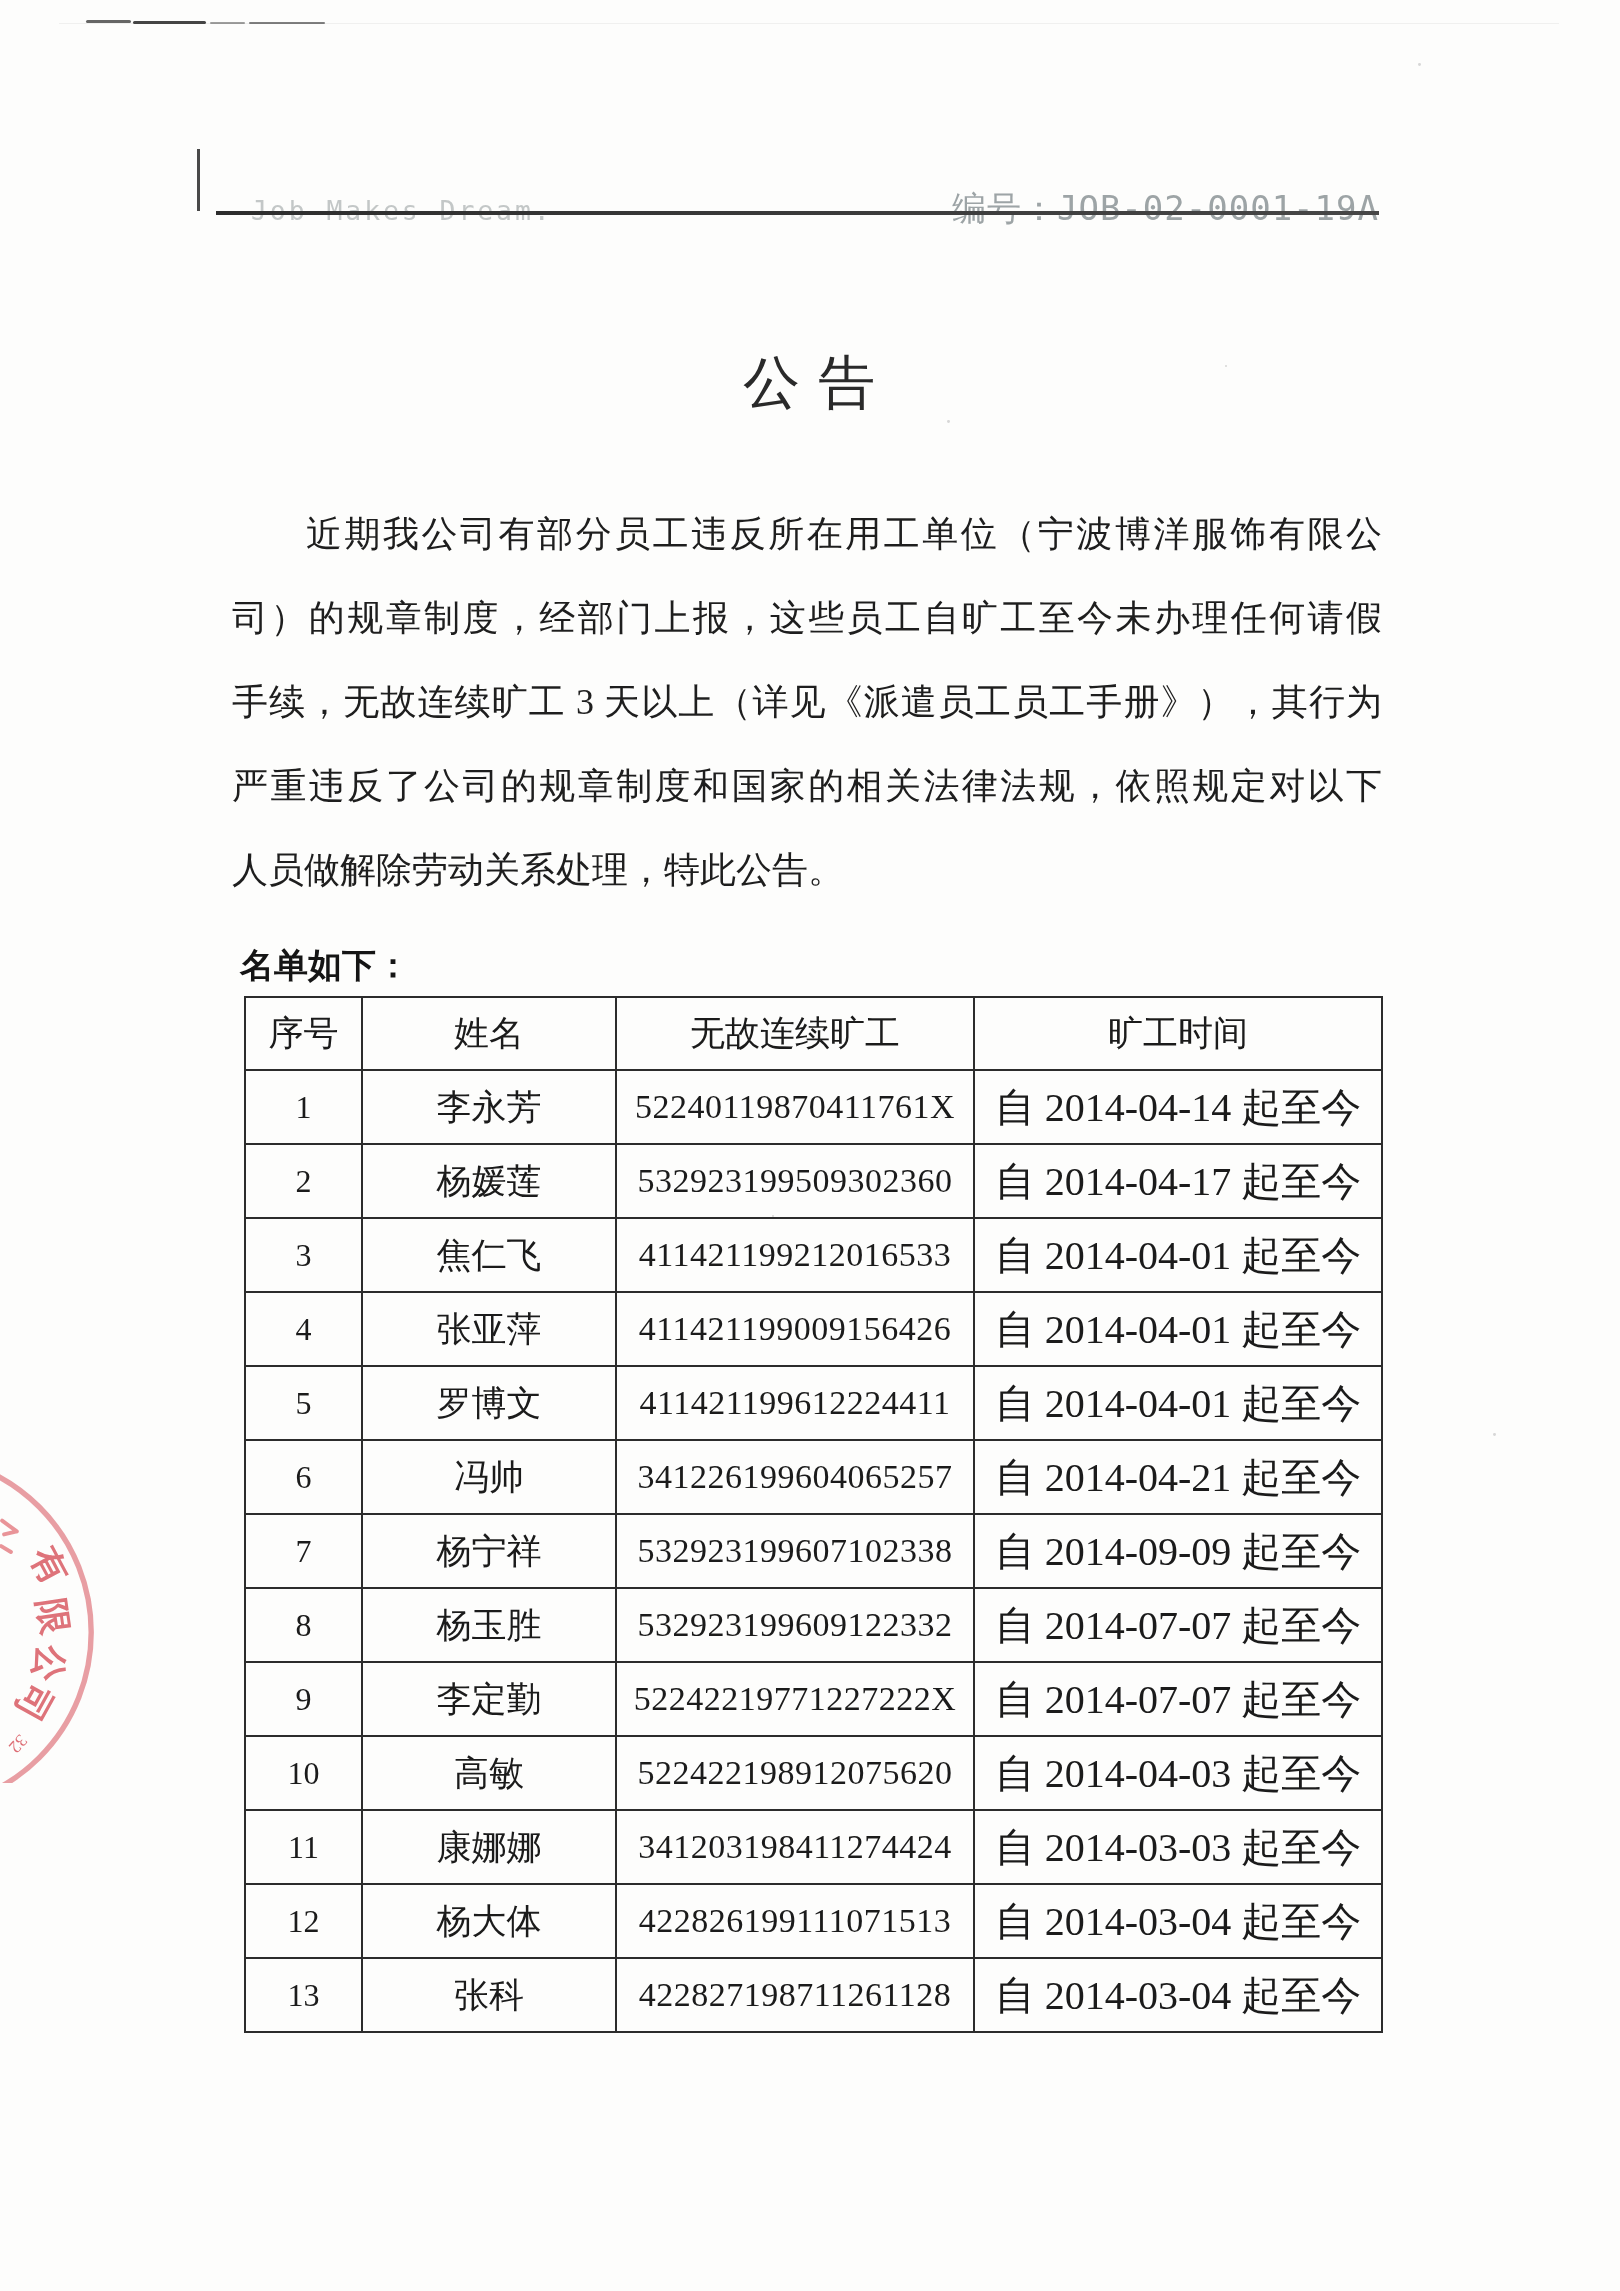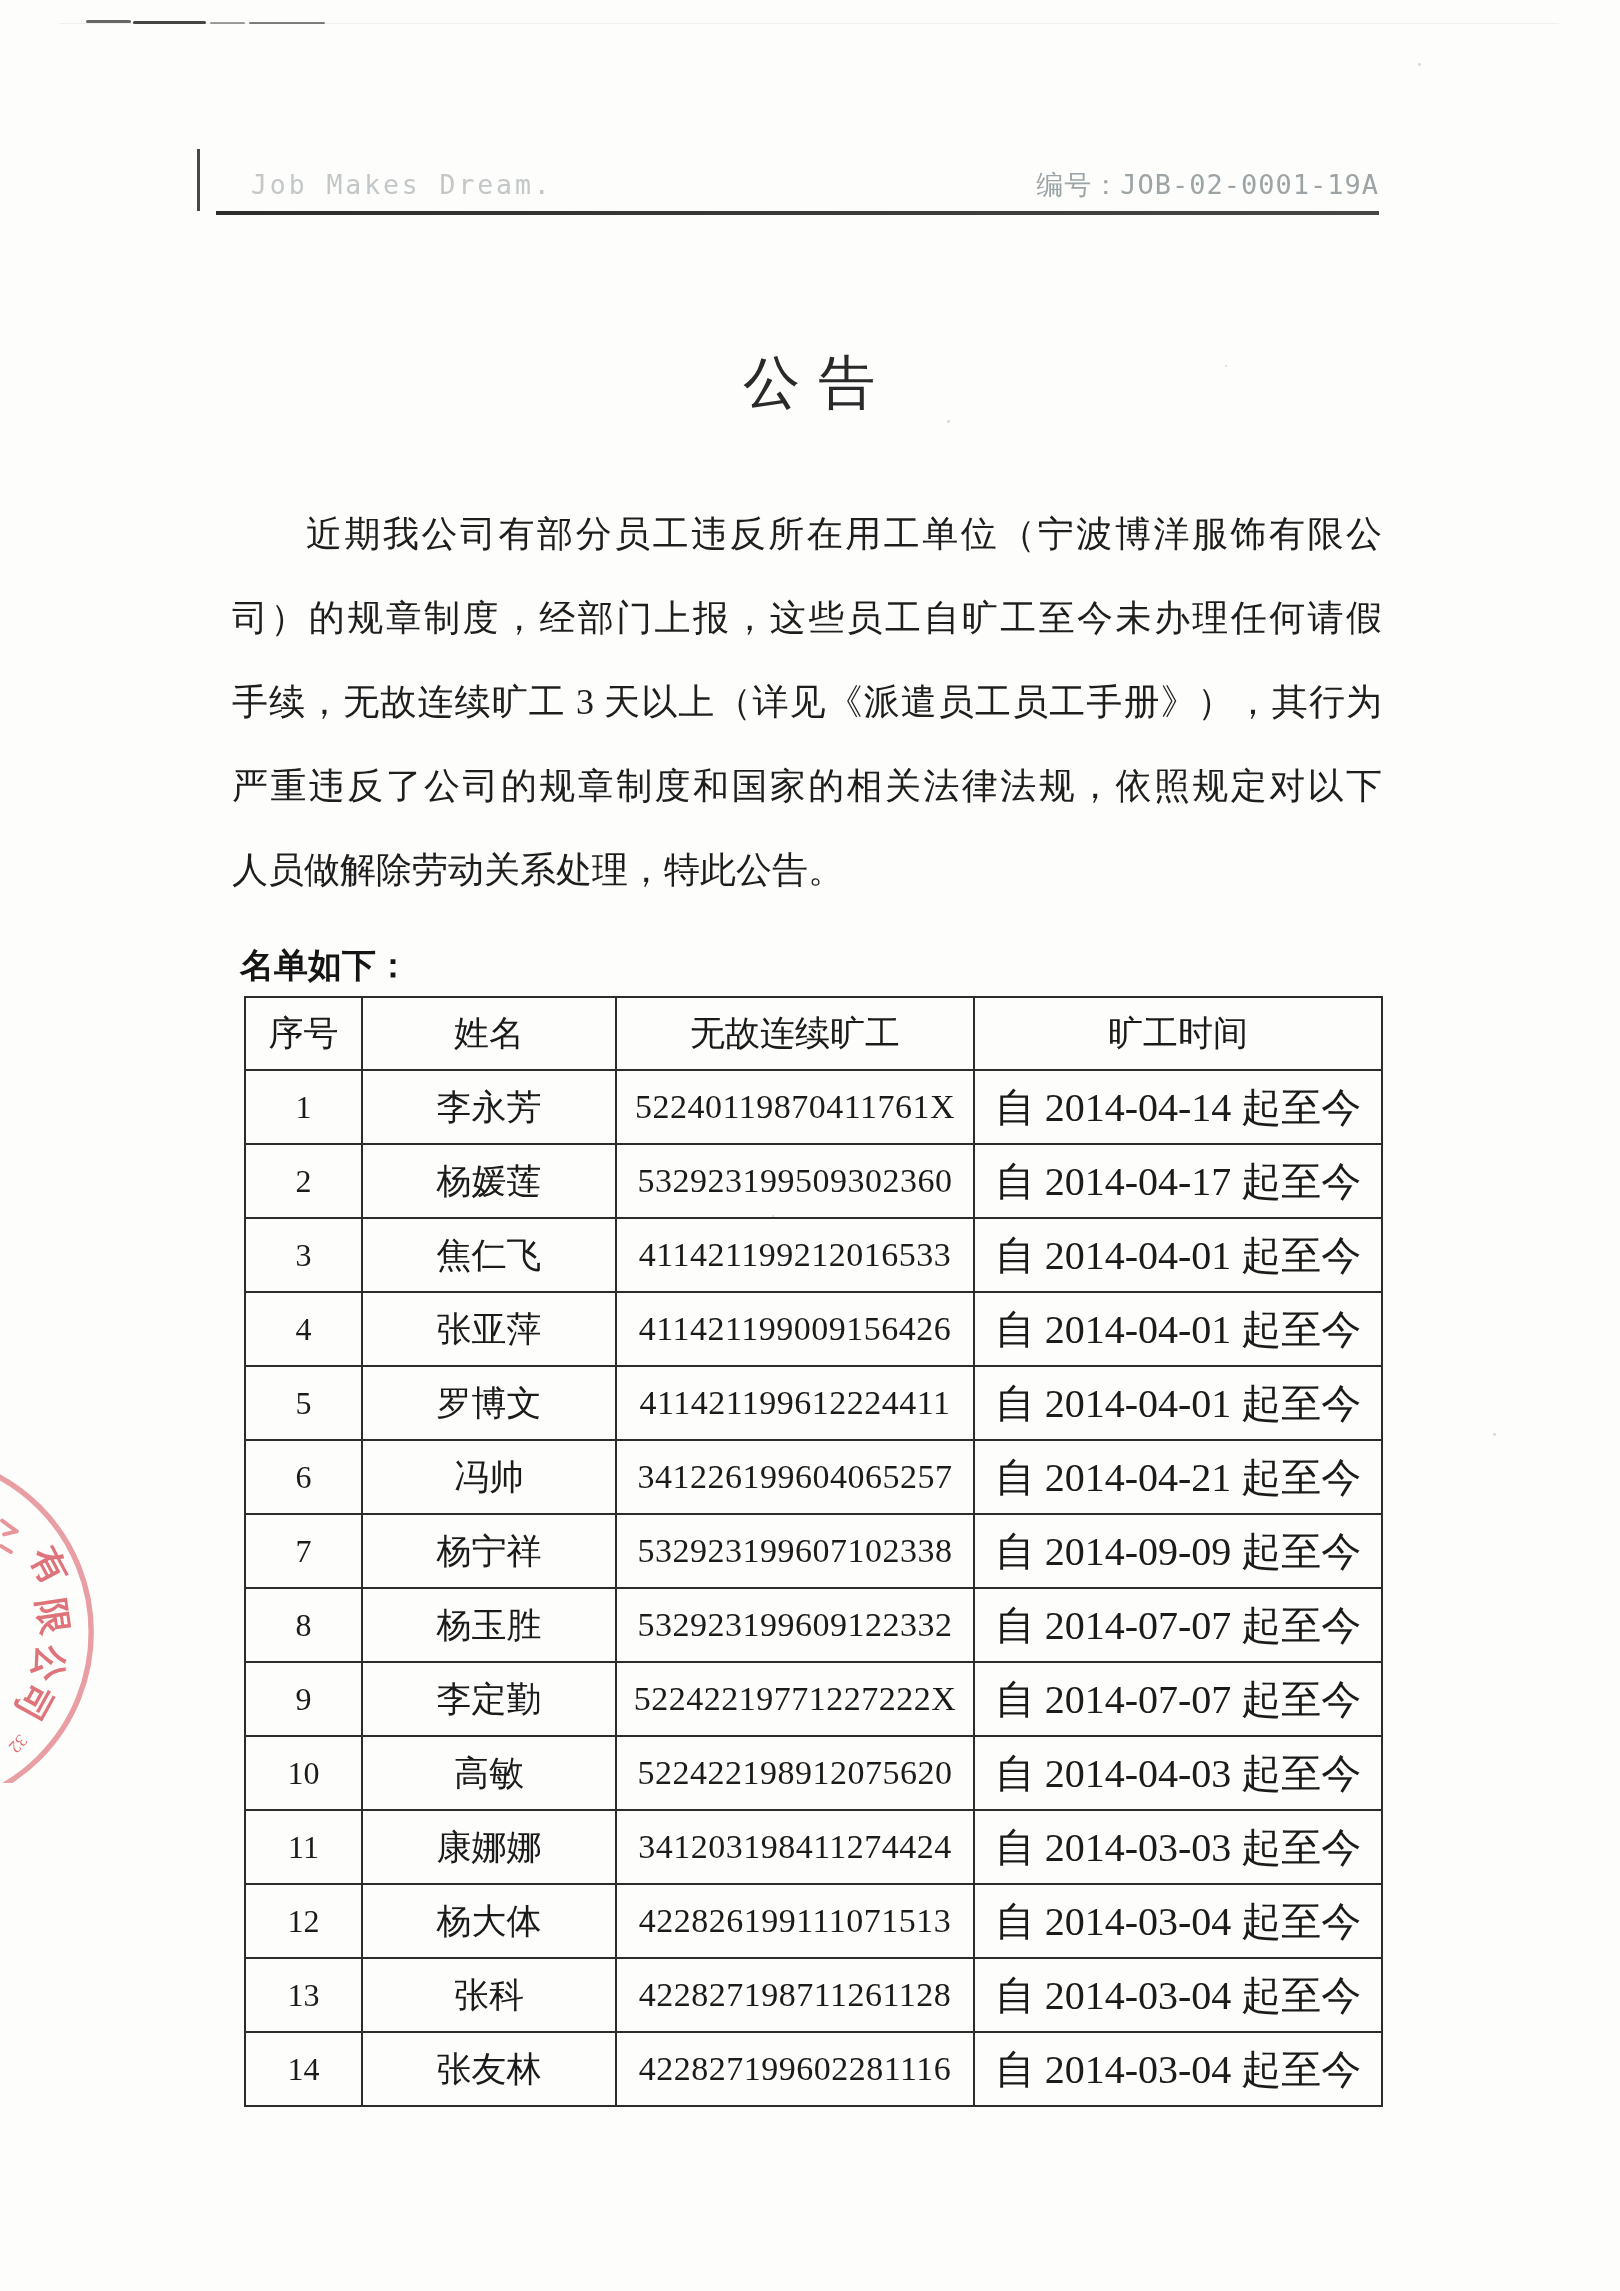--- a/index.html
+++ b/index.html
@@ -12,21 +12,21 @@
   .dash{position:absolute;background:#2b2b2b;border-radius:2px;}
   .dash.d1{left:86px;top:19.6px;width:45px;height:3.9px;opacity:.72;}
   .dash.d2{left:133px;top:20.6px;width:73px;height:3.9px;opacity:.88;}
   .dash.d3{left:210px;top:21.6px;width:35px;height:2.9px;opacity:.45;}
   .dash.d4{left:249px;top:21.6px;width:76px;height:2.9px;opacity:.6;}
   .speck{position:absolute;background:#777;border-radius:50%;opacity:.28;}
 
   
   .doc-header{position:absolute;top:167px;left:251px;width:1128px;display:flex;justify-content:space-between;align-items:baseline;}
   .slogan{font-family:"DejaVu Sans Mono","Liberation Mono",monospace;font-size:26.5px;letter-spacing:2.9px;color:#c3c7c7;}
-  .doc-number{font-family:"DejaVu Sans Mono","Liberation Mono",monospace;font-size:27px;letter-spacing:1px;color:#9da4a6;}
+  .doc-number{font-family:"DejaVu Sans Mono","Liberation Mono",monospace;font-size:34px;letter-spacing:1px;color:#9da4a6;margin-top:19px;}
   .header-rule{position:absolute;top:211px;left:216px;width:1163px;height:3.9px;background:linear-gradient(to right,#2d2d2d,#474747);}
   .v-artifact{position:absolute;left:197px;top:149px;width:2.9px;height:62px;background:#1c1c1c;opacity:.8;}
 
   
   .doc-title{position:absolute;top:345px;left:0;width:1620px;margin:0;text-align:center;
     font-size:57px;font-weight:400;color:#2a2a2a;letter-spacing:2px;}
 
   
   .body-text{position:absolute;left:232px;top:492px;width:1150px;font-size:36px;line-height:84px;color:#1e1e1e;}
   .pline{text-align:justify;text-justify:inter-character;}
@@ -176,26 +176,20 @@
           <td class="name">杨大体</td>
           <td class="idnum">422826199111071513</td>
           <td class="period">自 2014-03-04 起至今</td>
         </tr>
         <tr>
           <td class="idx">13</td>
           <td class="name">张科</td>
           <td class="idnum">422827198711261128</td>
           <td class="period">自 2014-03-04 起至今</td>
         </tr>
-        <tr>
-          <td class="idx">14</td>
-          <td class="name">张友林</td>
-          <td class="idnum">422827199602281116</td>
-          <td class="period">自 2014-03-04 起至今</td>
-        </tr>
       </tbody>
   </table>
 
   <svg class="stamp" viewBox="0 0 110 330" xmlns="http://www.w3.org/2000/svg">
     <circle id="seal-ring" cx="-88" cy="176" r="181" fill="none" stroke-width="5.5" opacity="0.8" stroke="#e2868c"></circle>
     <g id="seal-chars" font-family="'Liberation Serif','DejaVu Serif',serif" font-weight="600">
         <text transform="translate(50,108) rotate(62)" font-size="37" fill="#d8555e" opacity="0.82" text-anchor="middle" dominant-baseline="central">有</text>
         <text transform="translate(54,160) rotate(82)" font-size="37" fill="#d8555e" opacity="0.82" text-anchor="middle" dominant-baseline="central">限</text>
         <text transform="translate(50,208) rotate(101)" font-size="37" fill="#d8555e" opacity="0.82" text-anchor="middle" dominant-baseline="central">公</text>
         <text transform="translate(34,248) rotate(119)" font-size="37" fill="#d8555e" opacity="0.82" text-anchor="middle" dominant-baseline="central">司</text>

